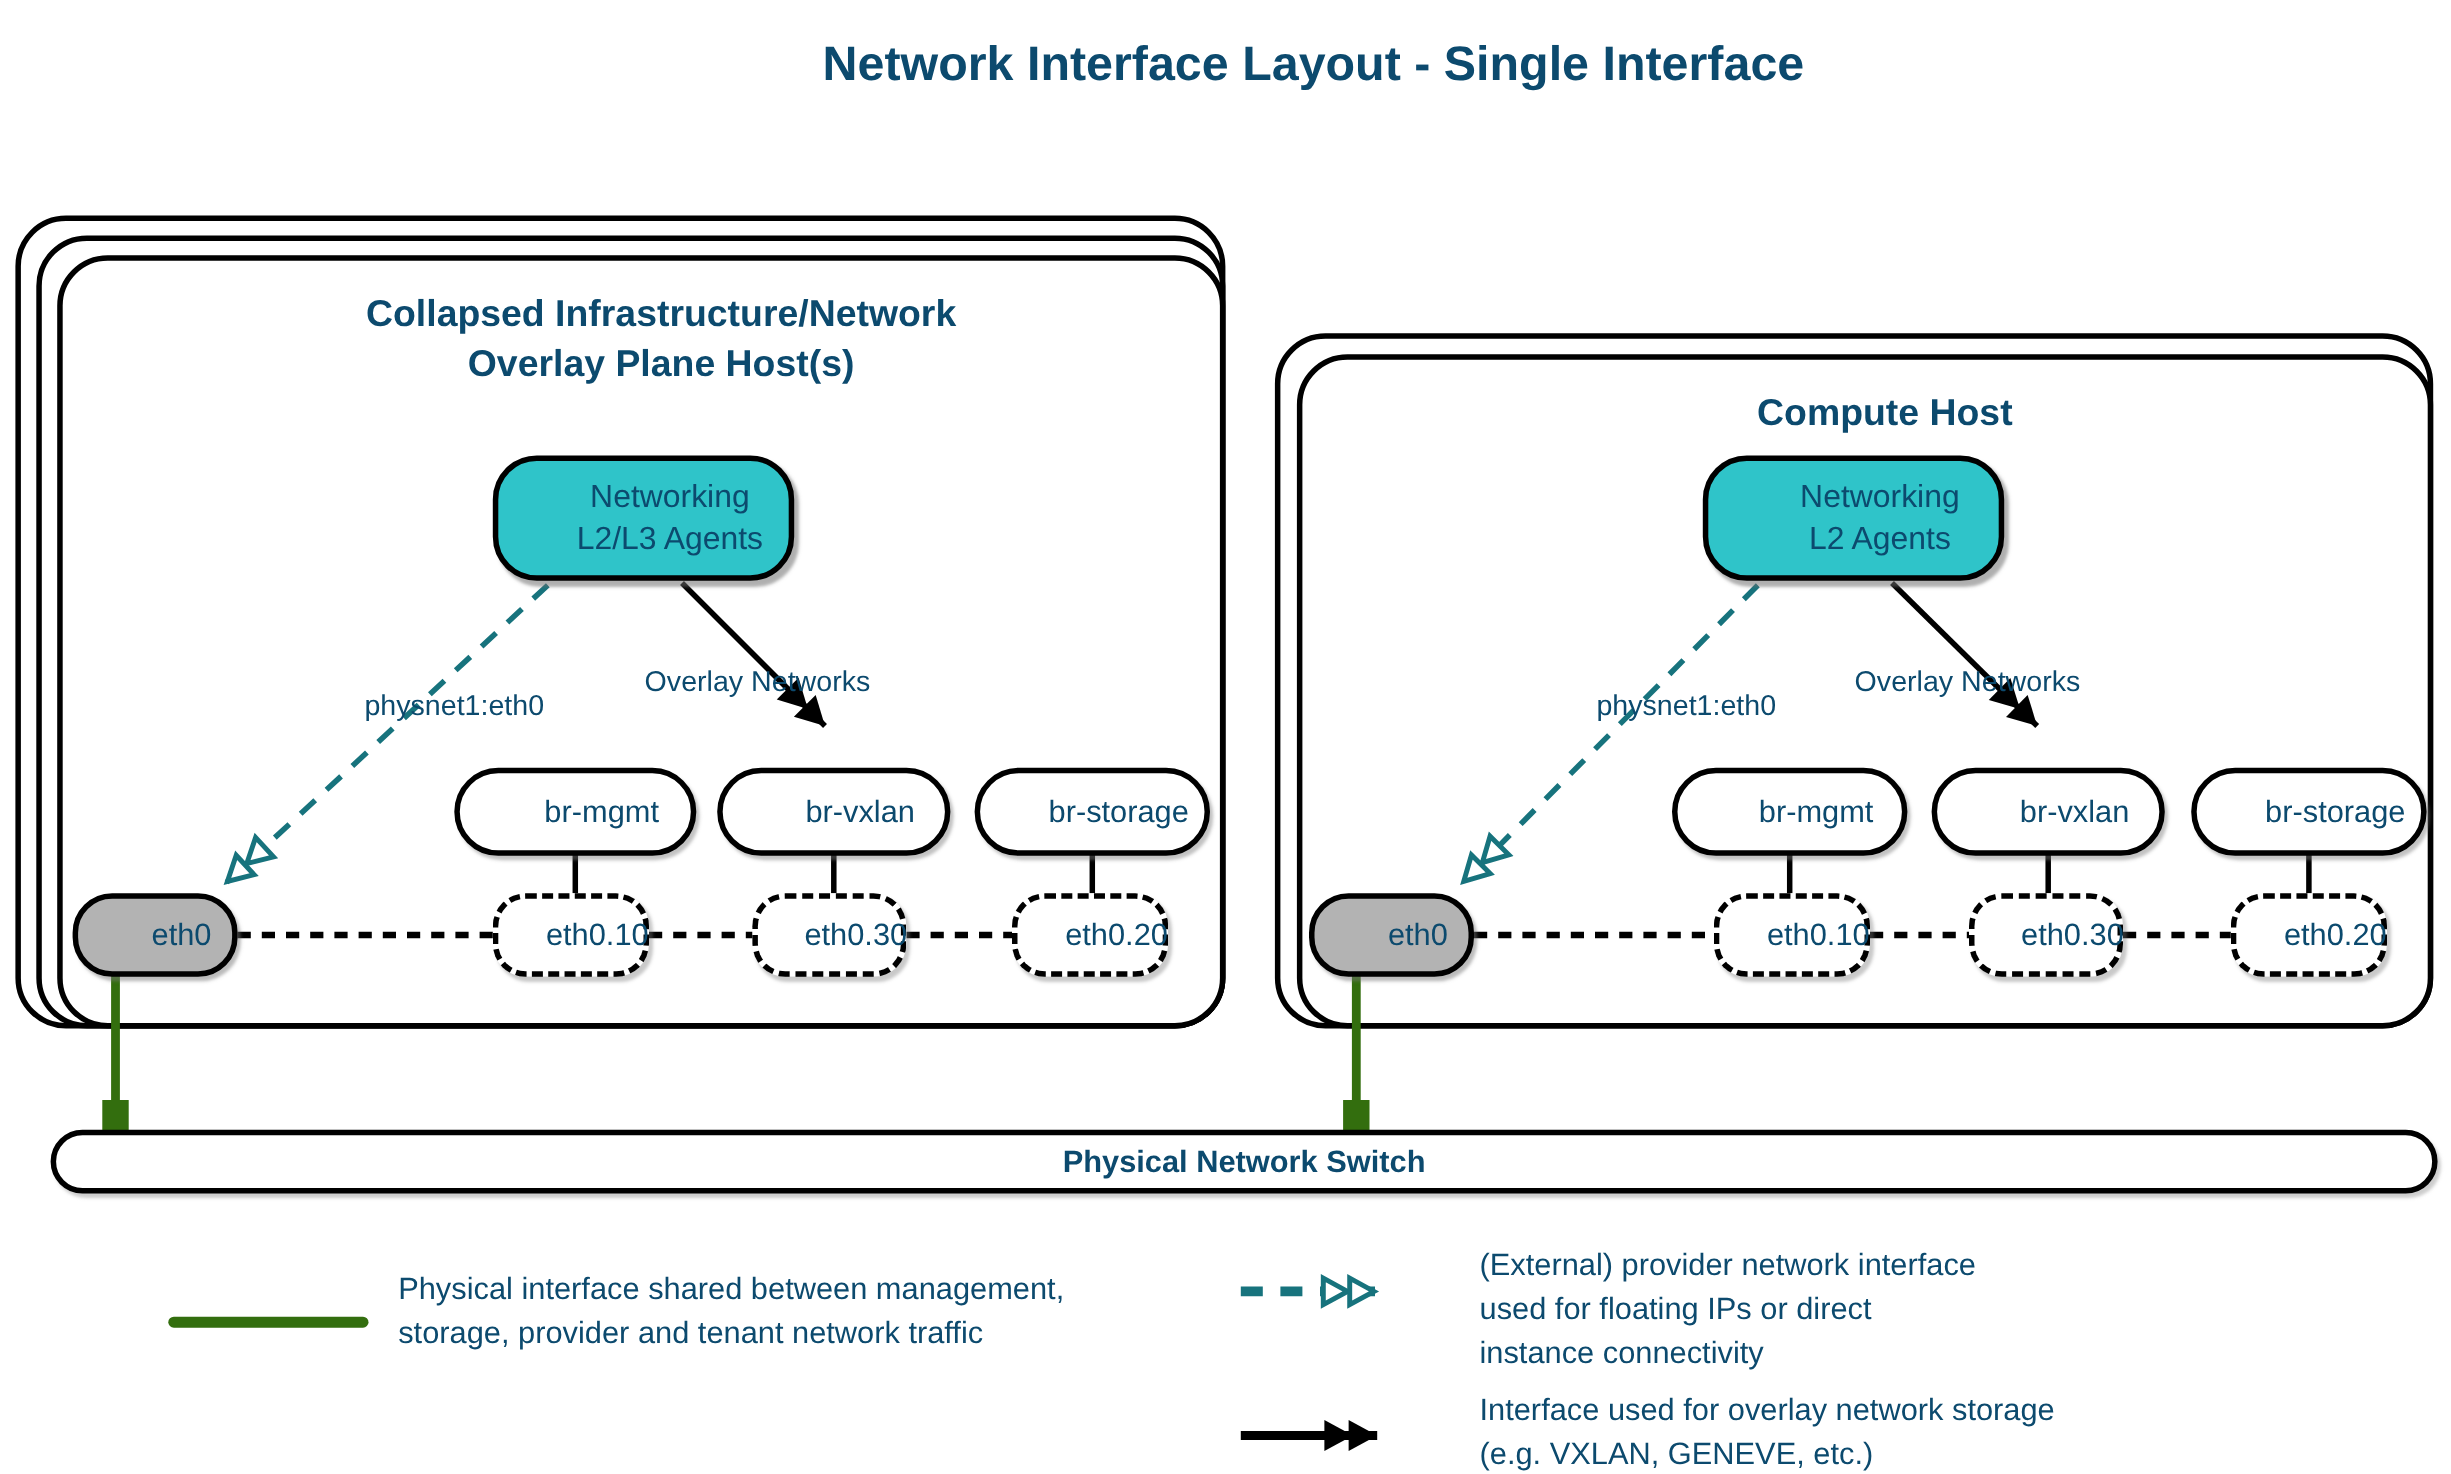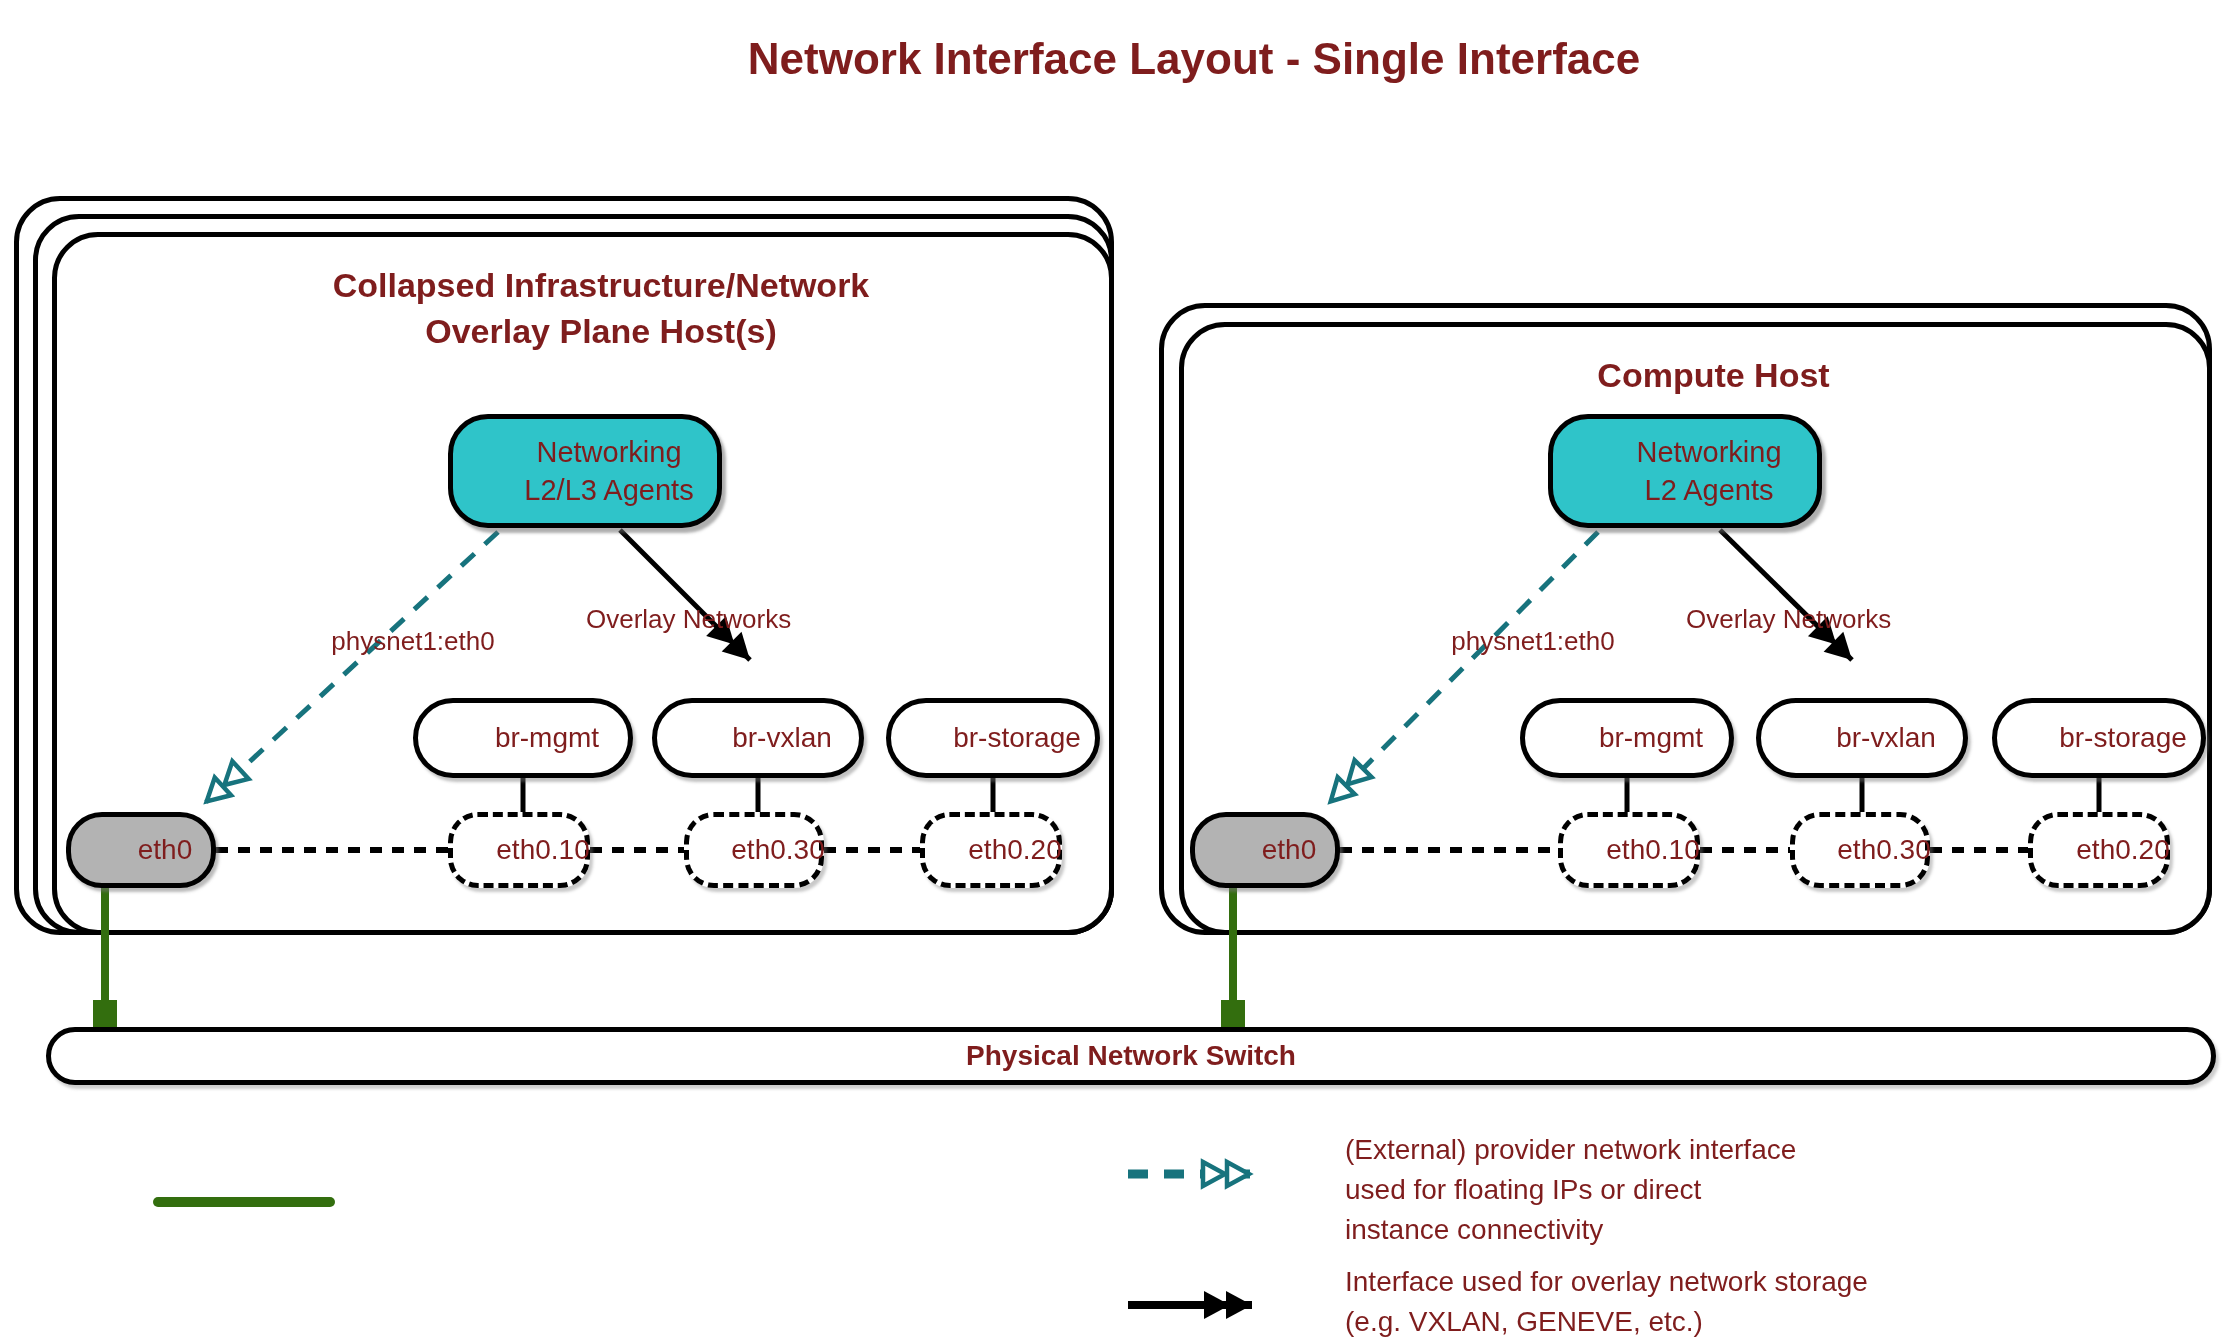--- a/index.html
+++ b/index.html
@@ -1,18 +1,18 @@
 <!DOCTYPE html>
 <html><head>
 <meta charset="utf-8">
 <style>
   html,body{margin:0;padding:0;background:#fff;}
   #canvas{
     position:relative;width:2228px;height:1340px;background:#fff;overflow:hidden;
-    font-family:"Liberation Sans","DejaVu Sans",sans-serif;color:#7f1d1d;
+    font-family:"Liberation Sans","DejaVu Sans",sans-serif;color:#0c4a6e;
   }
   .abs{position:absolute;}
   #main-title{
     left:160px;right:0;top:34px;text-align:center;
     font-size:44px;font-weight:bold;letter-spacing:0px;
   }
   
   .layer{
     position:absolute;background:#fff;border:5px solid #000;border-radius:46px;
     box-sizing:border-box;
@@ -162,20 +162,24 @@
 
   <div class="node eth0" style="left:1190px;width:150px;">eth0</div>
   <div class="node eth" style="left:1558px;width:142px;">eth0.10</div>
   <div class="node eth" style="left:1790px;width:140px;">eth0.30</div>
   <div class="node eth" style="left:2028px;width:142px;">eth0.20</div>
 
   <div id="switch-bar" class="abs">
     <span>Physical Network Switch</span>
   </div>
 
+  <div class="legend-text" style="left:362px;top:1152px;">
+    <div>Physical interface shared between management,</div>
+    <div>storage, provider and tenant network traffic</div>
+  </div>
   <div class="legend-text" style="left:1345px;top:1130px;">
     <div>(External) provider network interface</div>
     <div>used for floating IPs or direct</div>
     <div>instance connectivity</div>
   </div>
   <div class="legend-text" style="left:1345px;top:1262px;">
     <div>Interface used for overlay network storage</div>
     <div>(e.g. VXLAN, GENEVE, etc.)</div>
   </div>
 

